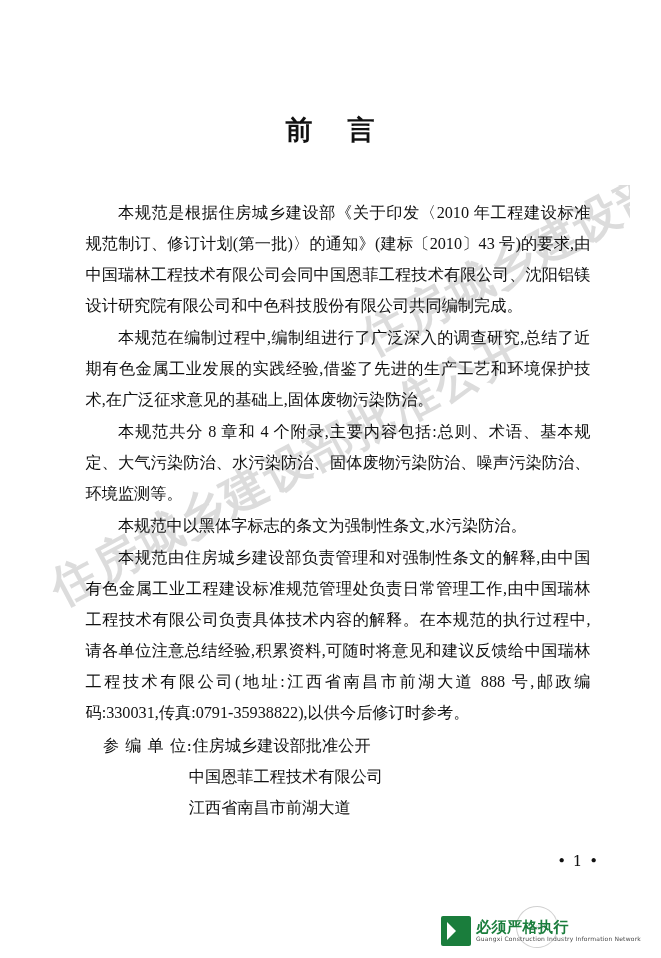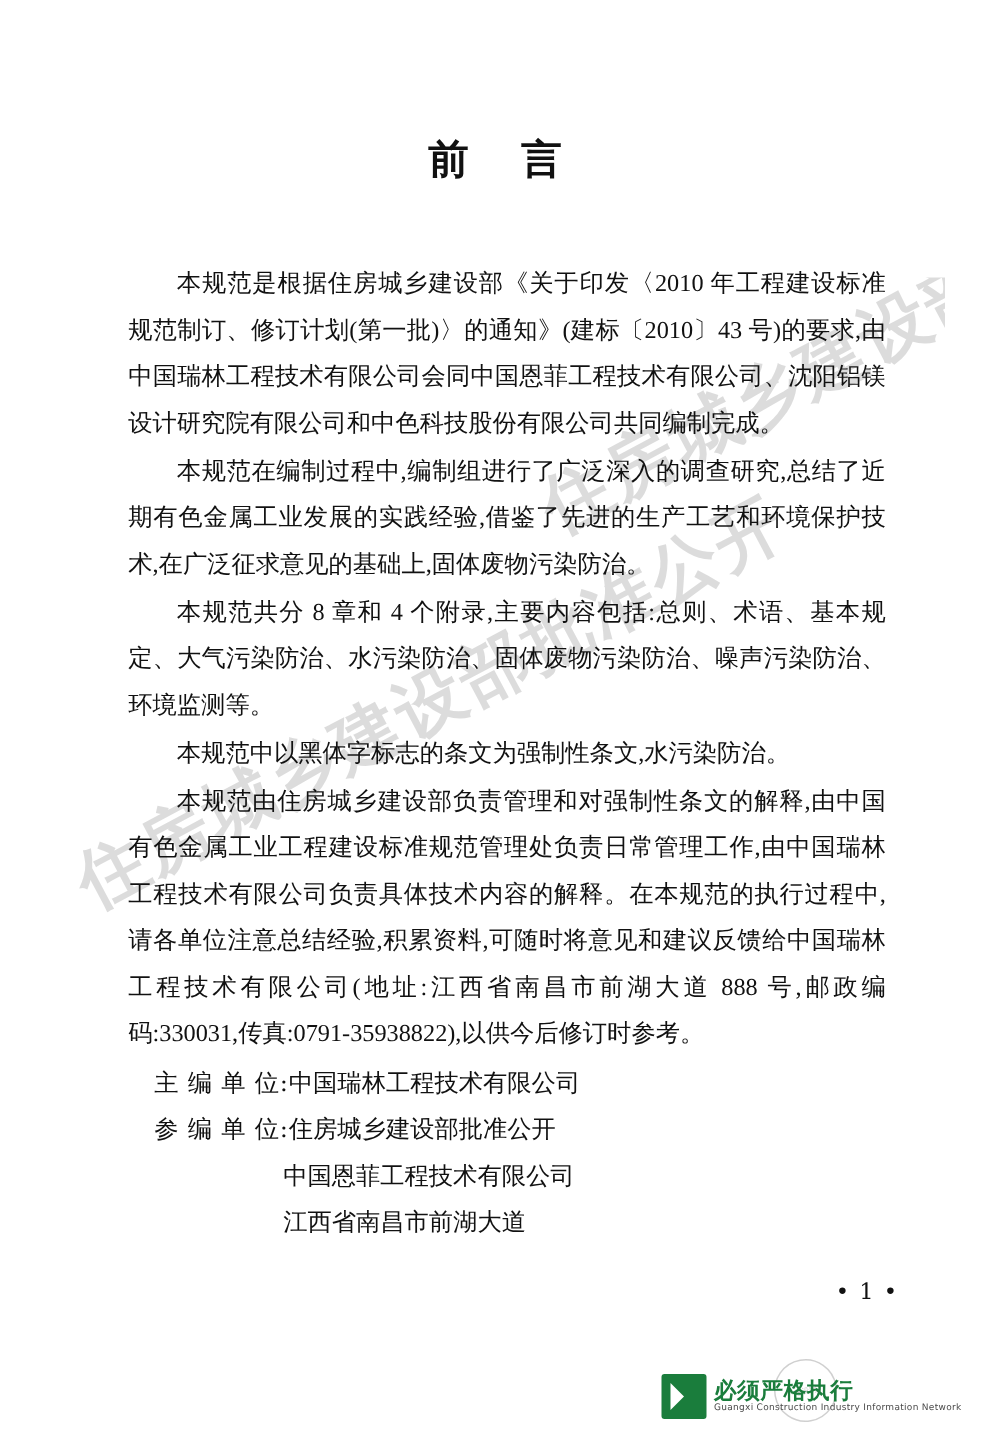--- a/index.html
+++ b/index.html
@@ -50,21 +50,21 @@
     left: -10px;
     top: 380px;
     font-size: 46px;
     letter-spacing: 2px;
   }
   .title {
     text-align: center;
     font-size: 27px;
     font-weight: bold;
     letter-spacing: 1px;
-    padding-top: 88px;
+    padding-top: 112px;
     position: relative;
     z-index: 2;
   }
   .title .gap {
     display: inline-block;
     width: 34px;
   }
   .content {
     position: relative;
     z-index: 2;
@@ -180,23 +180,20 @@
   </div>
 
   <div class="content">
     <p class="para">本规范是根据住房城乡建设部《关于印发〈2010 年工程建设标准规范制订、修订计划(第一批)〉的通知》(建标〔2010〕43 号)的要求,由中国瑞林工程技术有限公司会同中国恩菲工程技术有限公司、沈阳铝镁设计研究院有限公司和中色科技股份有限公司共同编制完成。</p>
     <p class="para">本规范在编制过程中,编制组进行了广泛深入的调查研究,总结了近期有色金属工业发展的实践经验,借鉴了先进的生产工艺和环境保护技术,在广泛征求意见的基础上,固体废物污染防治。</p>
     <p class="para">本规范共分 8 章和 4 个附录,主要内容包括:总则、术语、基本规定、大气污染防治、水污染防治、固体废物污染防治、噪声污染防治、环境监测等。</p>
     <p class="para">本规范中以黑体字标志的条文为强制性条文,水污染防治。</p>
     <p class="para">本规范由住房城乡建设部负责管理和对强制性条文的解释,由中国有色金属工业工程建设标准规范管理处负责日常管理工作,由中国瑞林工程技术有限公司负责具体技术内容的解释。在本规范的执行过程中,请各单位注意总结经验,积累资料,可随时将意见和建议反馈给中国瑞林工程技术有限公司(地址:江西省南昌市前湖大道 888 号,邮政编码:330031,传真:0791-35938822),以供今后修订时参考。</p>
 
     <p class="sig-line">
-      <span class="sig-label">主 编 单 位:</span><span>中国瑞林工程技术有限公司</span>
-    </p>
-    <p class="sig-line">
       <span class="sig-label">参 编 单 位:</span><span>住房城乡建设部批准公开</span>
     </p>
     <p class="sig-indent">中国恩菲工程技术有限公司</p>
     <p class="sig-indent">江西省南昌市前湖大道</p>
   </div>
 
   <div class="page-num">• 1 •</div>
 
   <div class="stamp">建设网</div>
 

